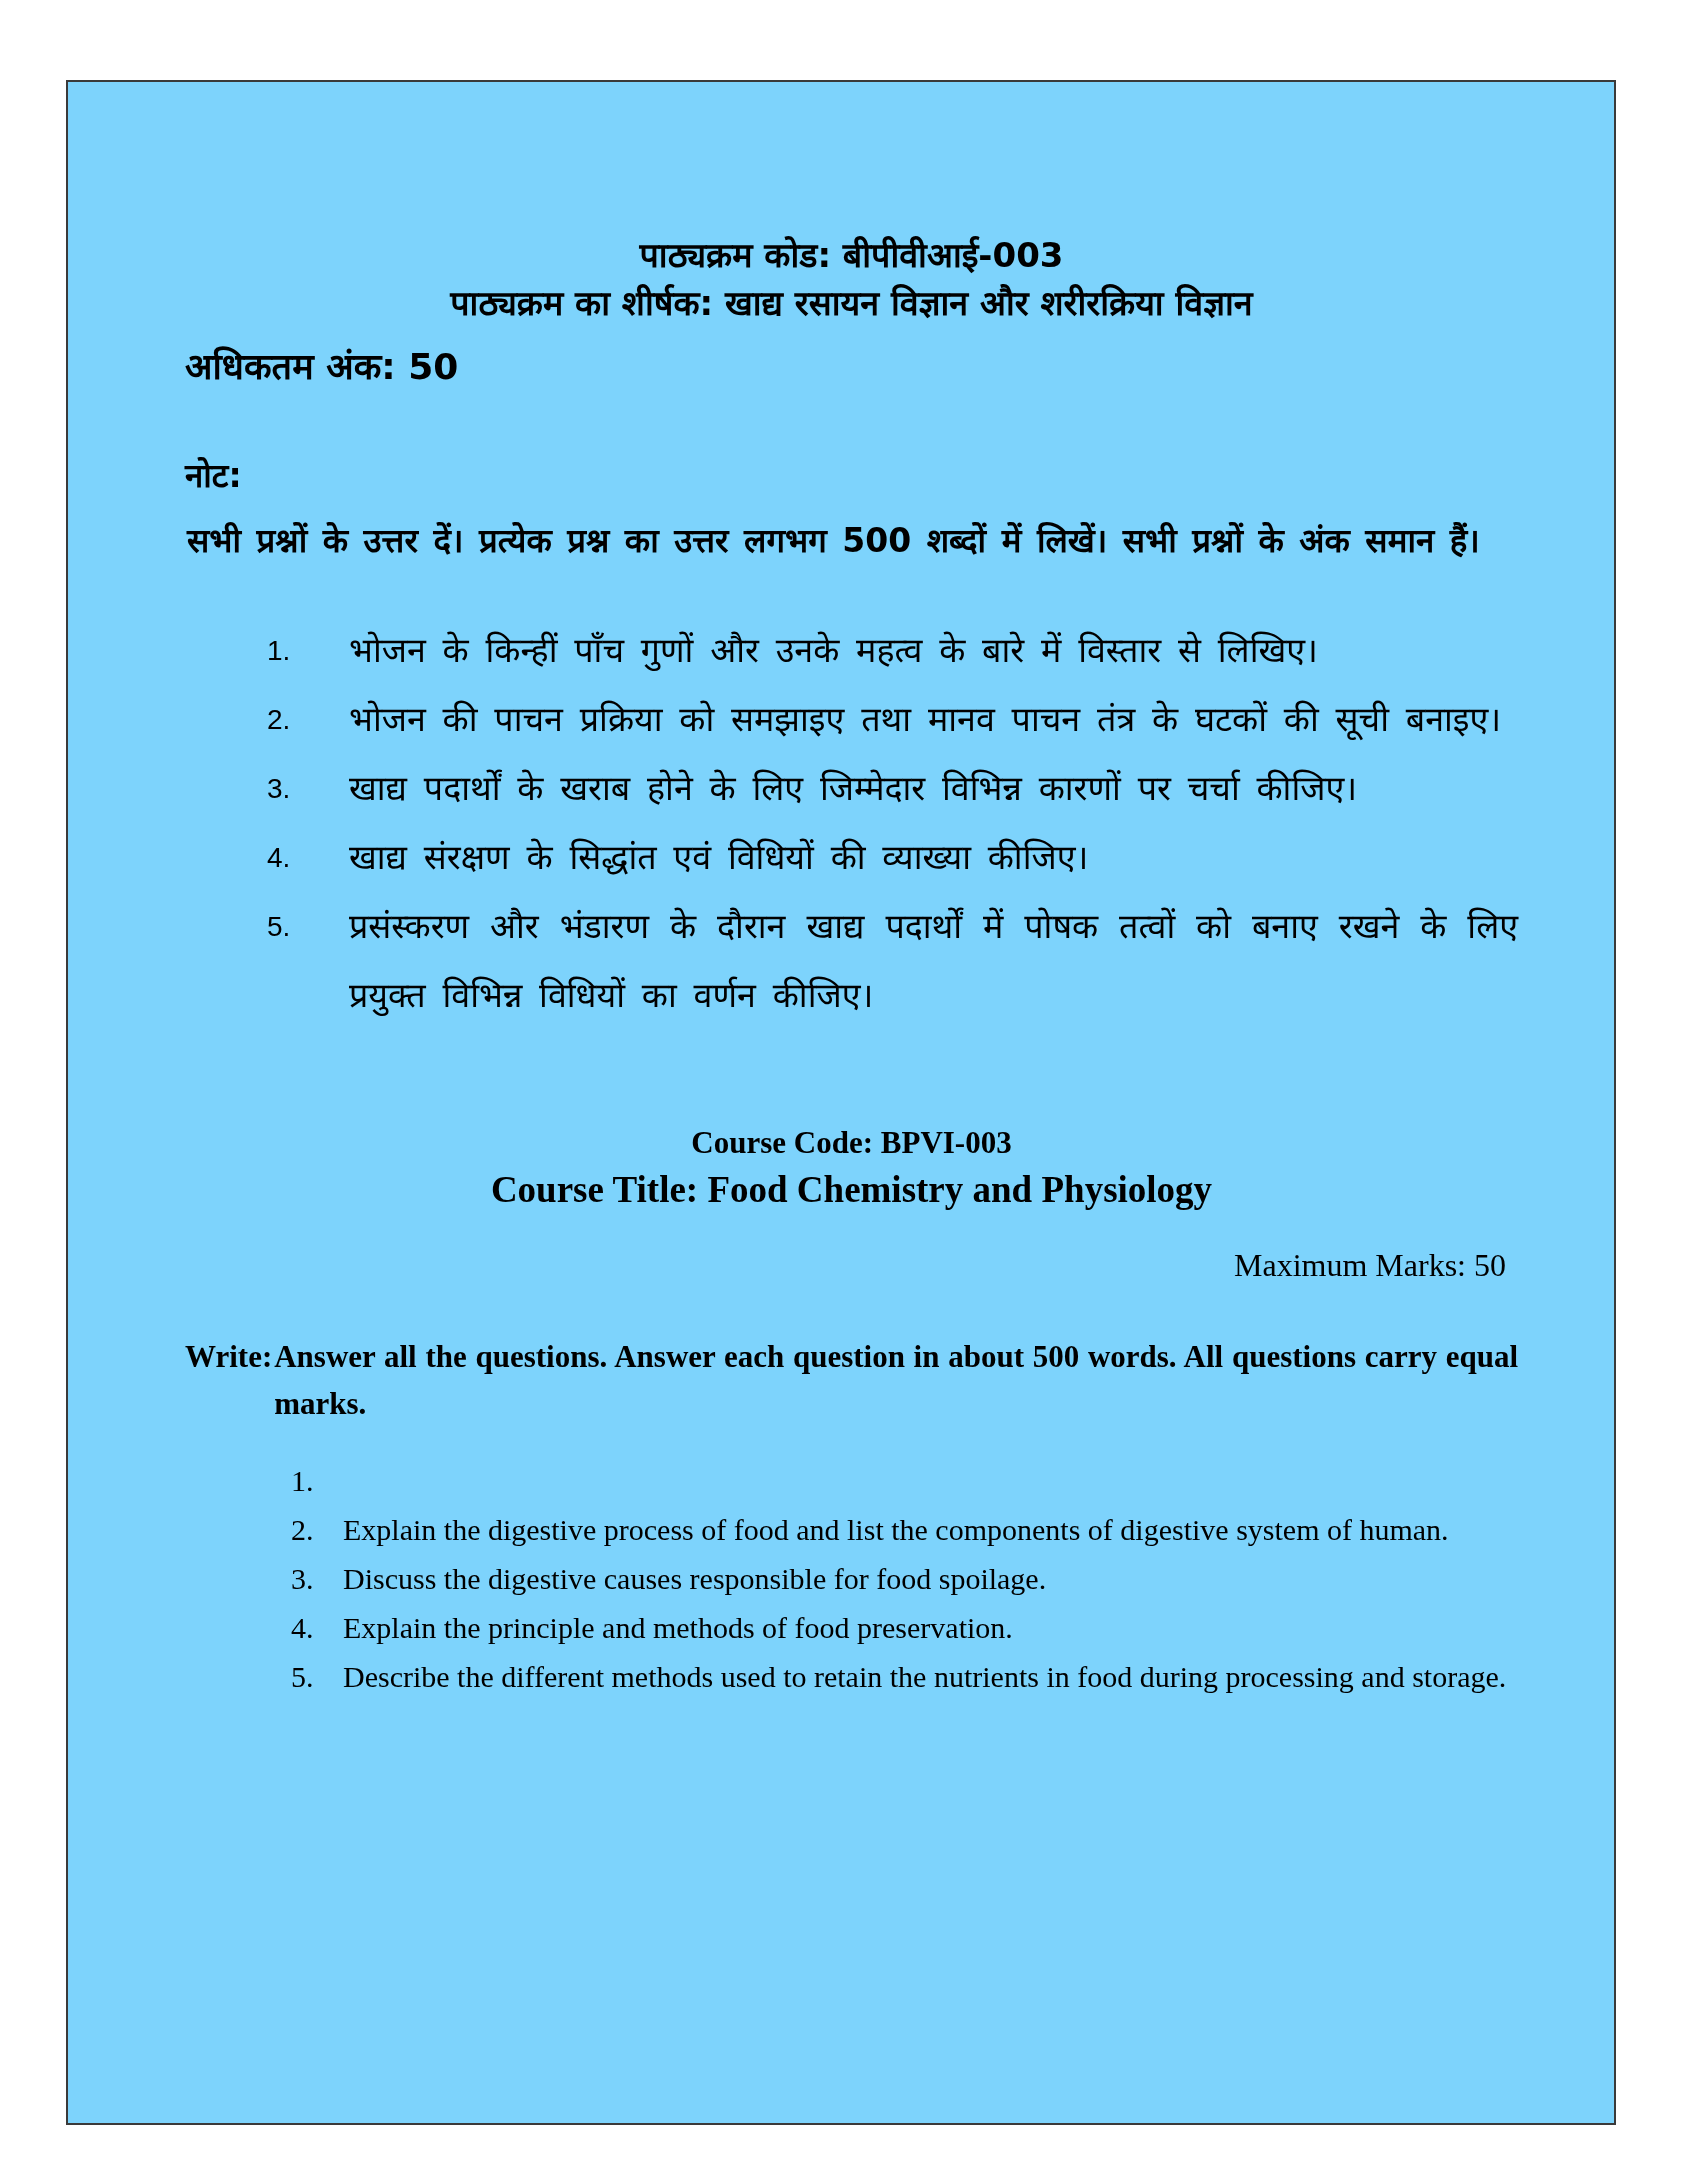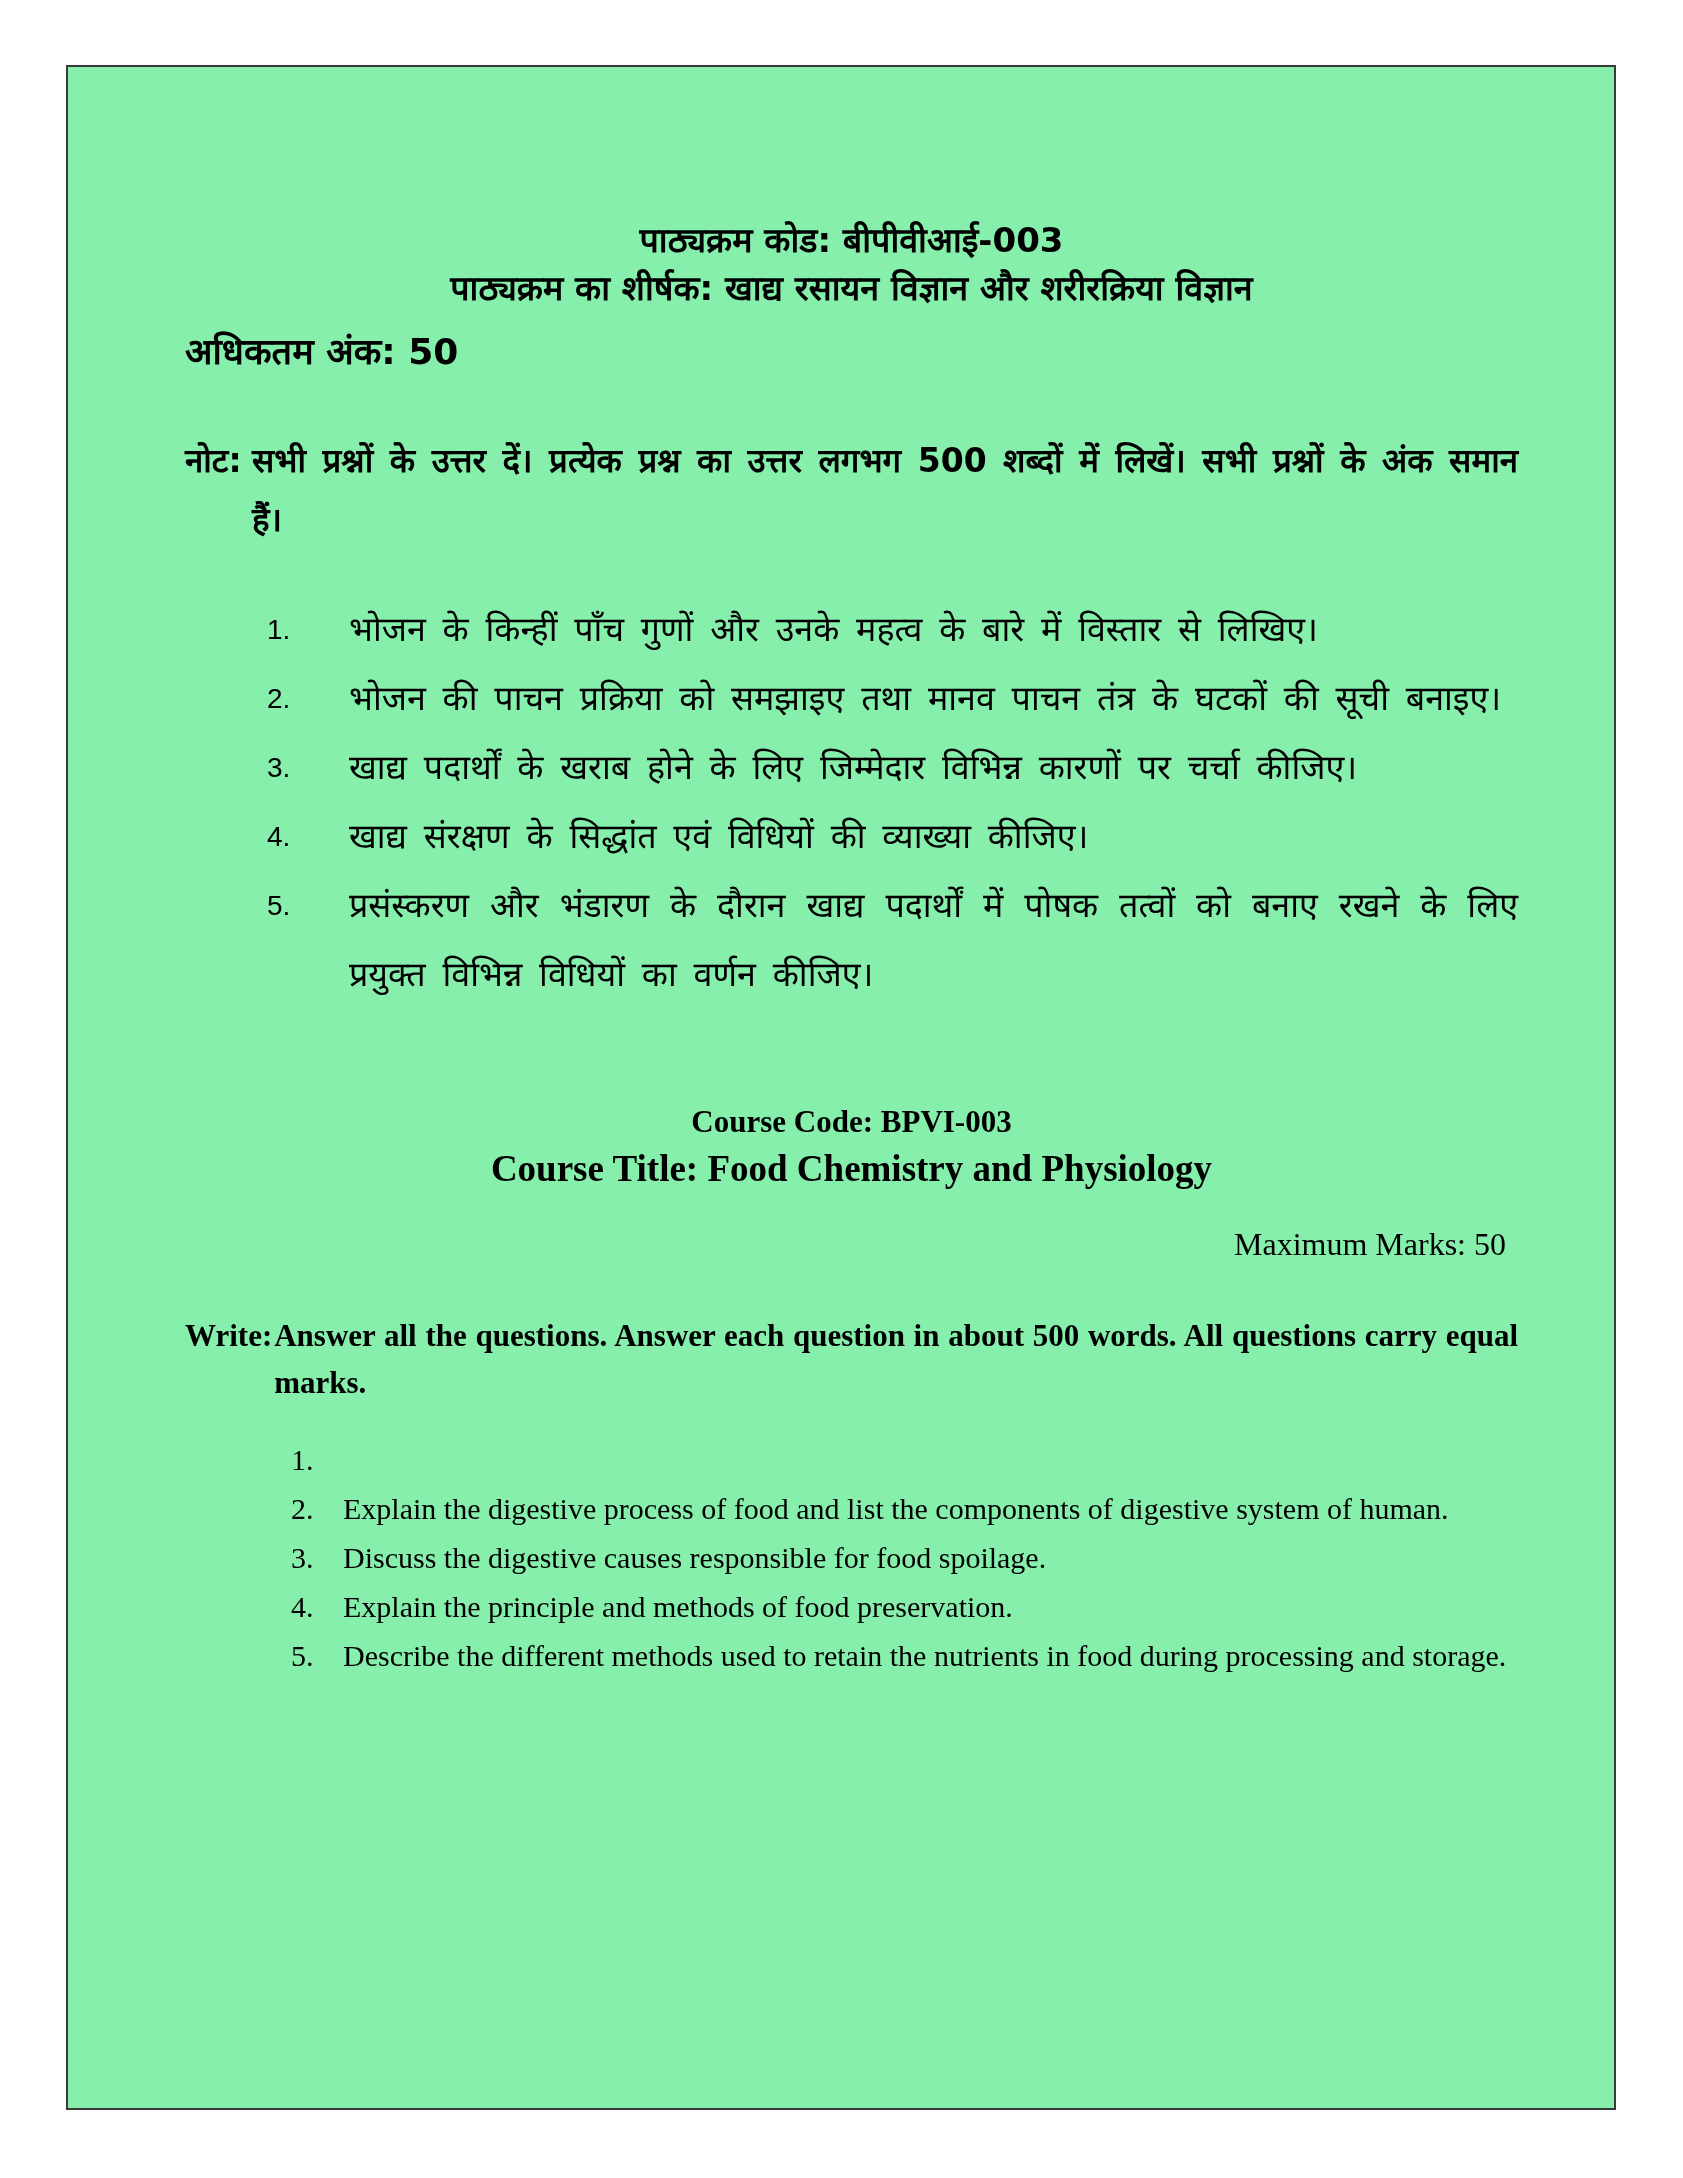--- a/index.html
+++ b/index.html
@@ -6,25 +6,25 @@
   html, body {
     width: 1683px;
     height: 2178px;
     background: #ffffff;
     font-family: "Liberation Serif", serif;
     color: #000000;
   }
   .page-frame {
     position: absolute;
     left: 66px;
-    top: 65px;
+    top: 80px;
     width: 1550px;
     height: 2045px;
     border: 2px solid #3a3a3a;
-    background: #86efac;
+    background: #7dd3fc;
   }
   .content {
     position: absolute;
     left: 117px;   
     top: 0;
     width: 1333px; 
     padding-top: 149px;
   }
 
   
@@ -43,20 +43,21 @@
     line-height: 48px;
     margin-top: 16px;
     padding-right: 14px;
   }
   .hi-note {
     display: flex;
     margin-top: 55px;
     font-weight: 700;
     font-size: 33px;
     line-height: 59px;
+    flex-direction: column;
   }
   .hi-note .note-label { flex: 0 0 65px; }
   .hi-note .note-body {
     flex: 1;
     text-align: justify;
     word-spacing: 4px;
     padding-left: 2px;
   }
   .hi-questions { margin-top: 46px; }
   .hi-q {

